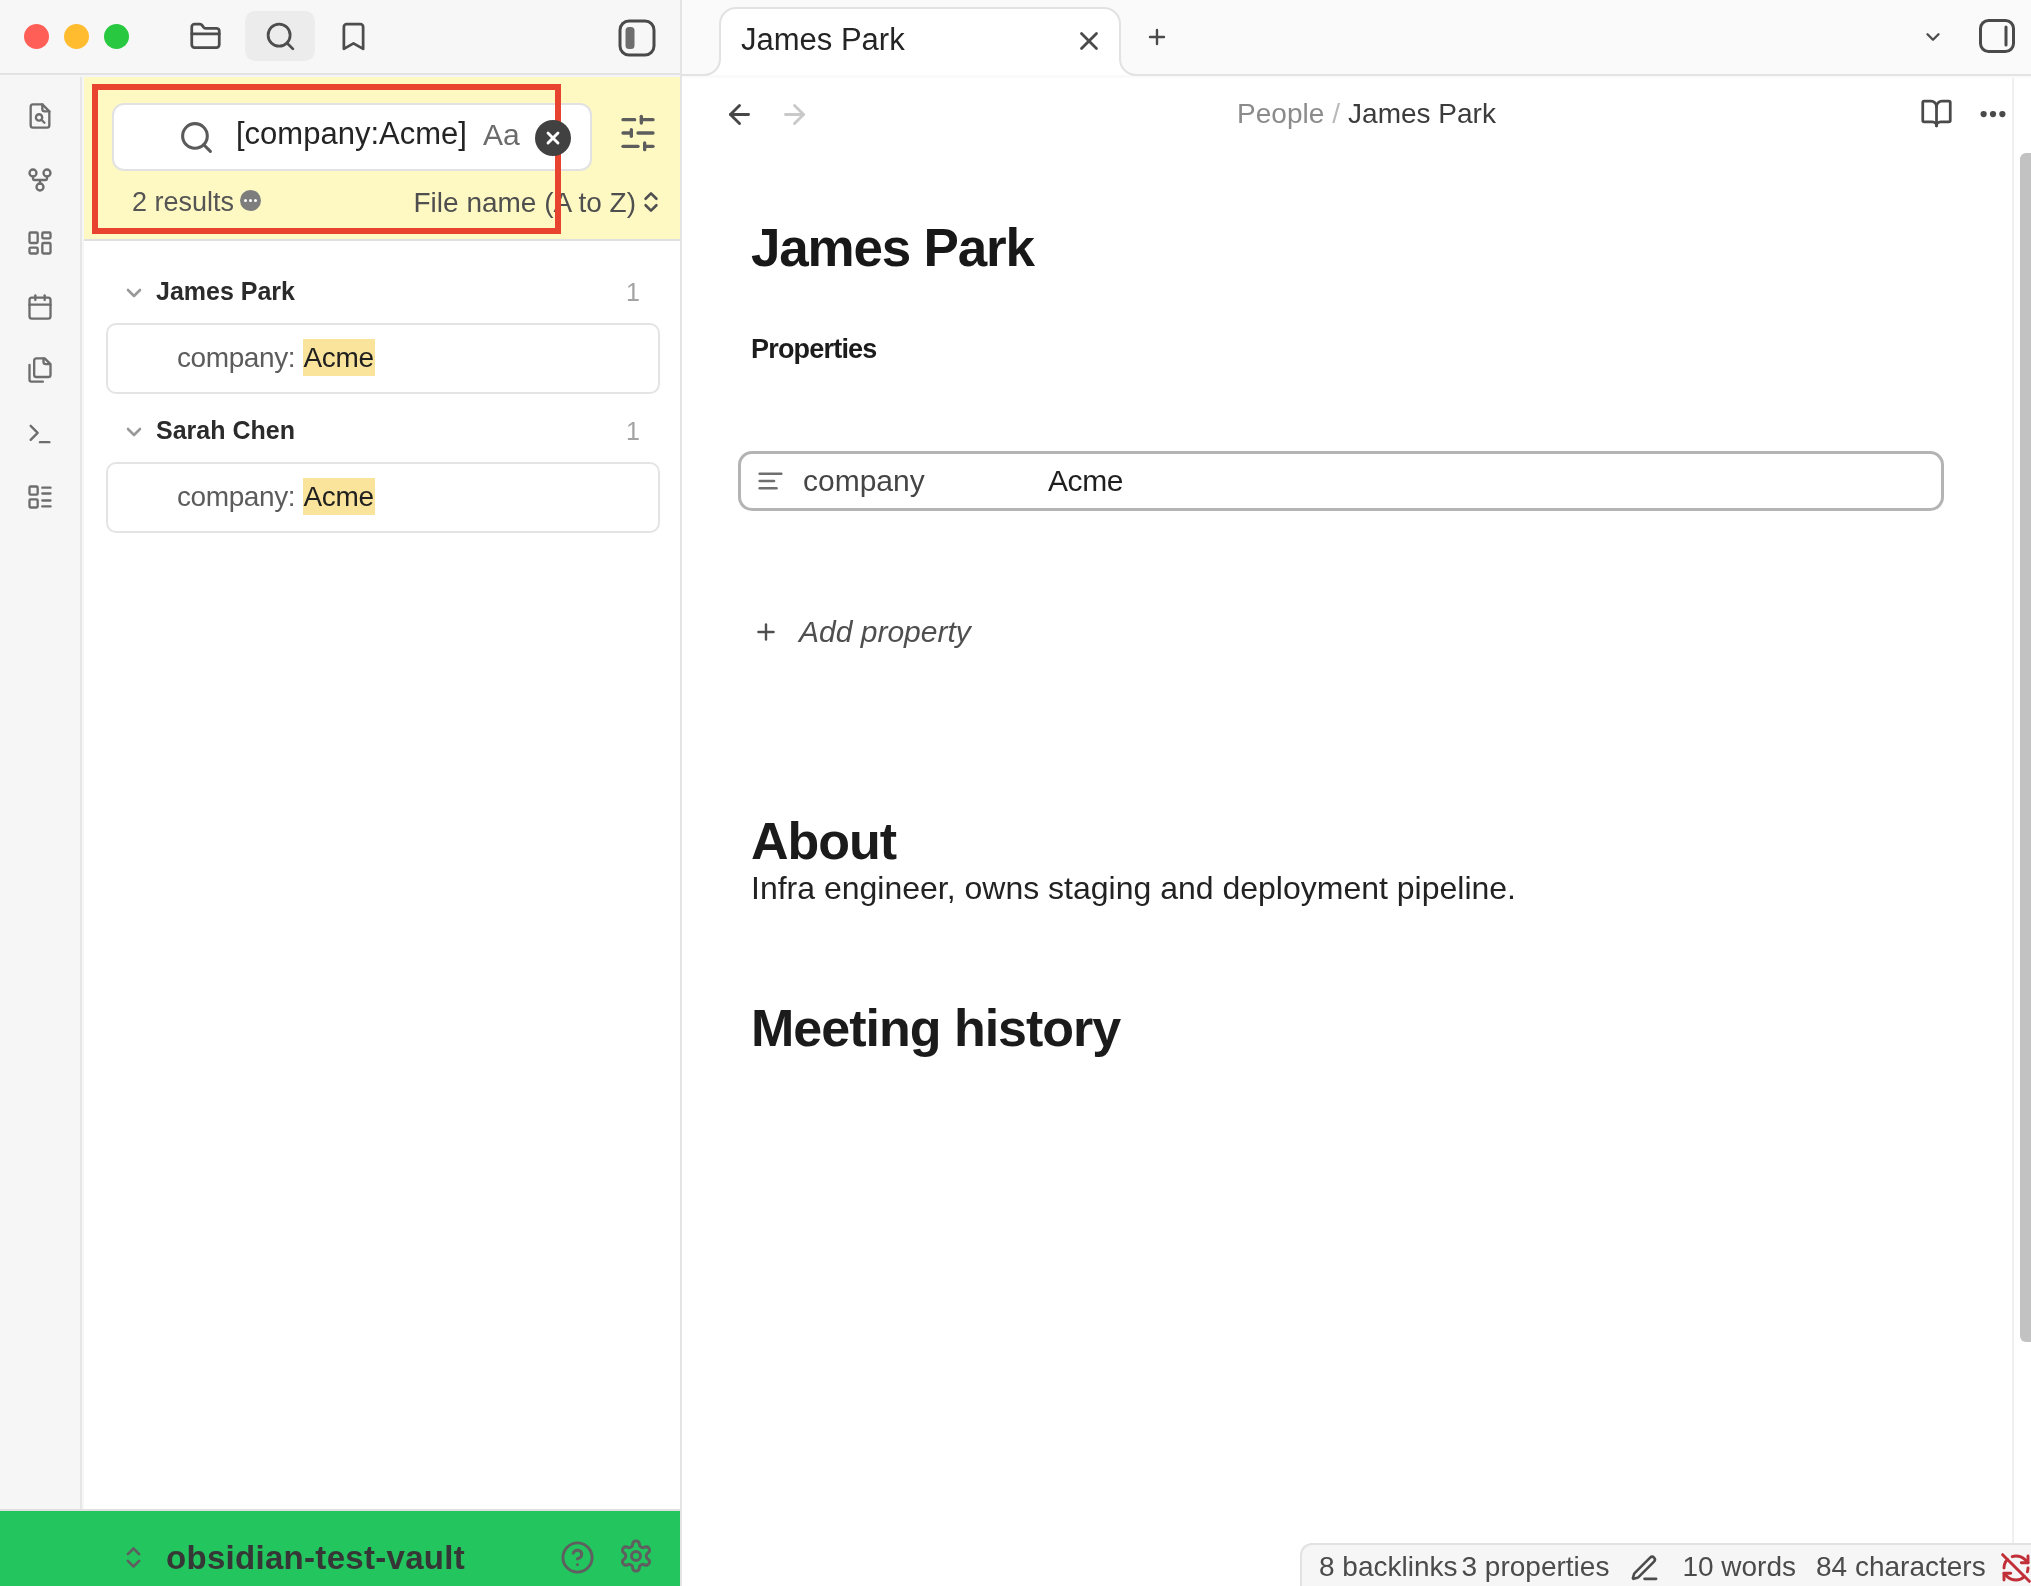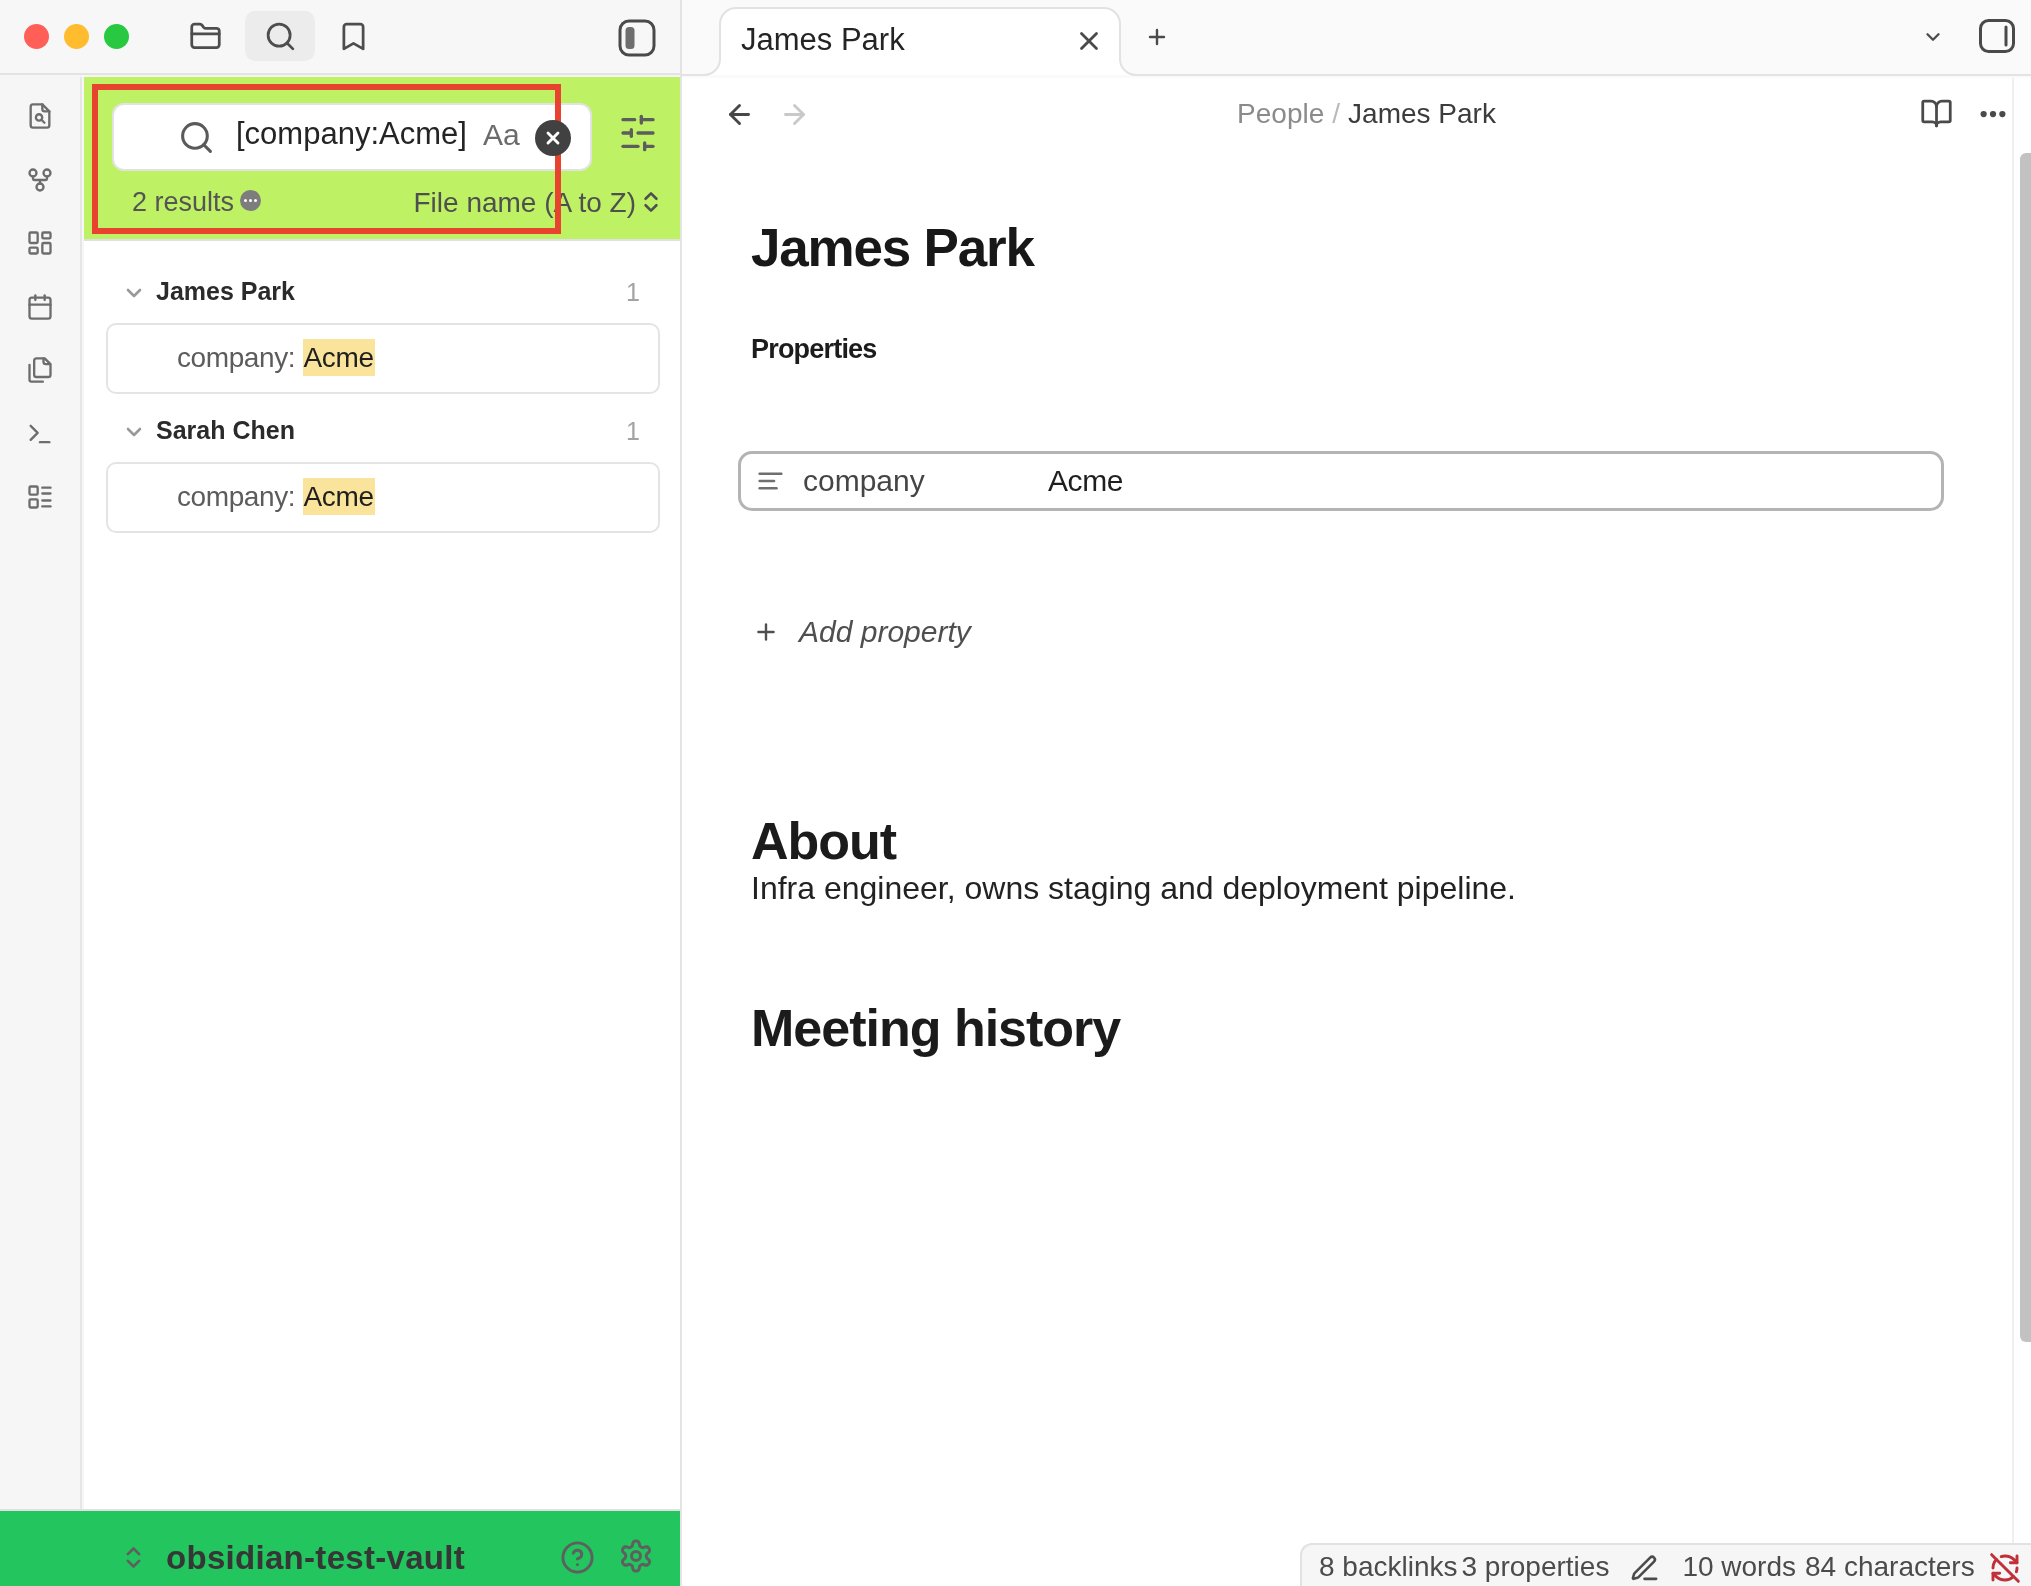--- a/index.html
+++ b/index.html
@@ -17,21 +17,21 @@
   #tl-zoom { left:104px; background:#28c840; }
   .tb-btn { position:absolute; top:11px; width:52px; height:50px; border-radius:10px; display:flex; align-items:center; justify-content:center; color:#4d4d4d; }
   #btn-folder { left:179px; }
   #btn-search-tool { left:245px; width:70px; background:#ececec; }
   #btn-bookmark { left:327px; }
   #btn-panel-left { left:615px; top:16px; width:44px; height:44px; color:#4a4a4a; }
 
   #ribbon { left:0; top:77px; width:82px; height:1432px; border-right:2px solid #e6e6e6; background:#f6f6f6; }
   .ribbon-btn { position:absolute; left:50%; transform:translateX(-50%); width:44px; height:44px; display:flex; align-items:center; justify-content:center; color:#6d6d6d; }
 
-  #sidebar { left:84px; top:77px; width:598px; height:1432px; background:#bef264; }
+  #sidebar { left:84px; top:77px; width:598px; height:1432px; background:#fef9c3; }
 
   
   #search-input { position:absolute; left:28px; top:26px; width:480px; height:68px; background:#ffffff; border:2px solid #e2e2e2; border-radius:12px; }
   #search-glass { position:absolute; left:64px; top:14px; color:#5a5a5a; }
   #search-text { position:absolute; left:122px; top:11px; font-size:31px; color:#242424; white-space:pre; }
   #match-case { position:absolute; left:369px; top:13px; font-size:30px; color:#6b6b6b; }
   #clear-btn { position:absolute; left:421px; top:15px; width:36px; height:36px; border-radius:50%; background:#414141; z-index:60; display:flex; align-items:center; justify-content:center; color:#ffffff; }
   #search-settings { position:absolute; left:534px; top:36px; width:40px; height:40px; color:#5d5d5d; }
 
   
@@ -90,21 +90,21 @@
   .prop-key { position:absolute; left:62px; top:50%; transform:translateY(-50%); font-size:30px; color:#454545; }
   .prop-value { position:absolute; left:307px; top:50%; transform:translateY(-50%); font-size:30px; letter-spacing:-0.4px; color:#1f1f1f; }
   .tag-pill { display:inline-flex; align-items:center; gap:7px; background:#e7e0fb; color:#7857e0; border-radius:20px; height:39px; padding:0 17px; font-size:26px; }
   #add-property { position:absolute; left:71px; top:460px; height:40px; display:flex; align-items:center; gap:20px; color:#4f4f4f; font-size:30px;font-style:italic; }
   #about-heading { position:absolute; left:69px; top:659px; font-size:52px; font-weight:700; letter-spacing:-1px; color:#1b1b1b; }
   #about-body { position:absolute; left:69px; top:718px; font-size:32px; color:#222222; }
   #meeting-heading { position:absolute; left:69px; top:846px; font-size:52px; font-weight:700; letter-spacing:-1px; color:#1b1b1b; }
 
   
   #statusbar { left:618px; top:1543px; width:731px; height:43px; background:#f6f6f6; border-top:2px solid #e2e2e2; border-left:2px solid #e2e2e2; border-top-left-radius:12px; display:flex; align-items:center; padding-top:3px; font-size:28px; color:#4b4b4b; }
-  #statusbar .sb-item { white-space:nowrap; } #sb-backlinks{margin-left:17px} #sb-props{margin-left:4px} #sb-words{margin-left:22px} #sb-chars{margin-left:9px}
+  #statusbar .sb-item { white-space:nowrap; } #sb-backlinks{margin-left:17px} #sb-props{margin-left:4px} #sb-words{margin-left:22px} #sb-chars{margin-left:20px}
   #sb-pen { margin-left:20px; padding-top:2px; color:#4b4b4b; }
   #sb-sync { margin-left:14px; padding-top:2px; color:#c12f38; }
 
   
   #scroll-track-line { left:1330px; top:78px; width:2px; height:1465px; background:#f0f0f0; }
   #scroll-thumb { left:1338px; top:153px; width:11px; height:1189px; background:#c2c2c2; border-radius:6px 0 0 6px; }
 
   
   #annotation { left:92px; top:84px; width:469px; height:150px; border:6px solid #e8432f; z-index:50; }
   #pane-divider { left:680px; top:0; width:2px; height:1586px; background:#e4e4e4; z-index:4; }

